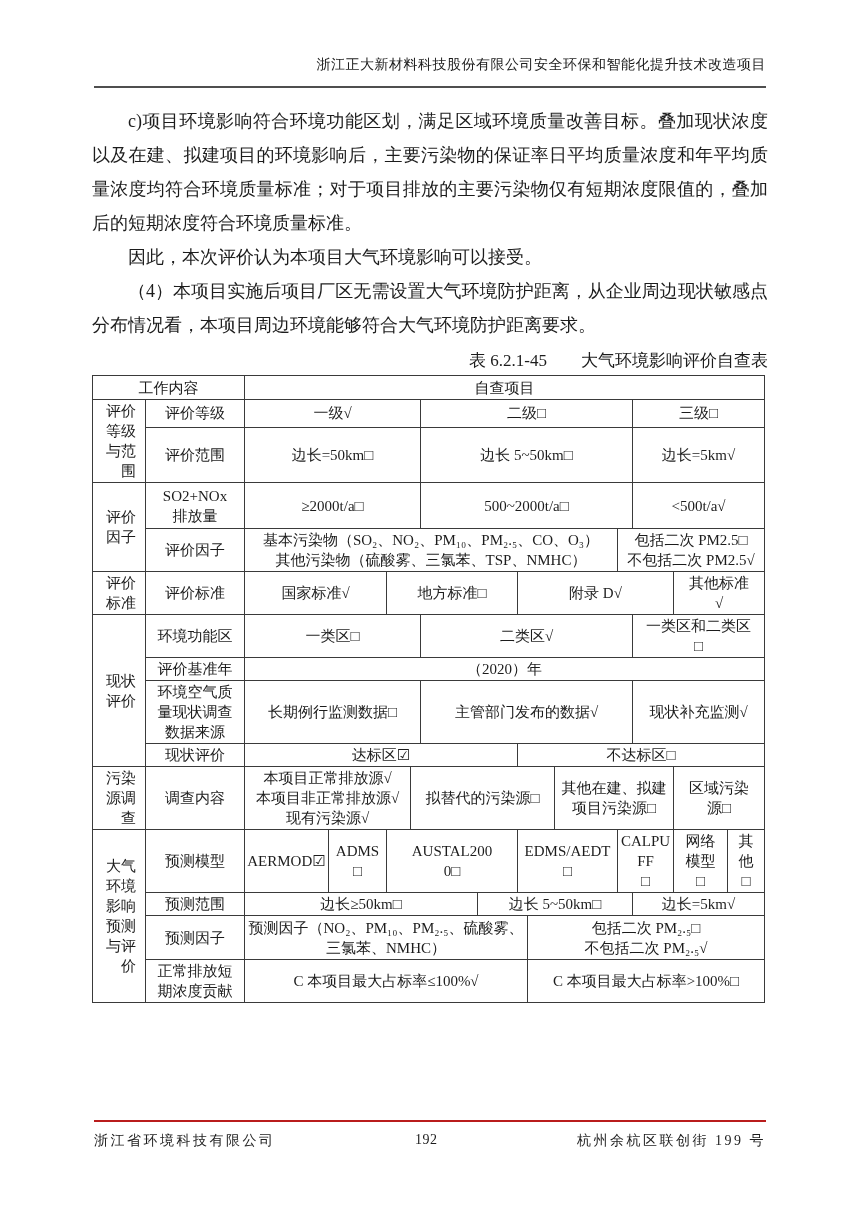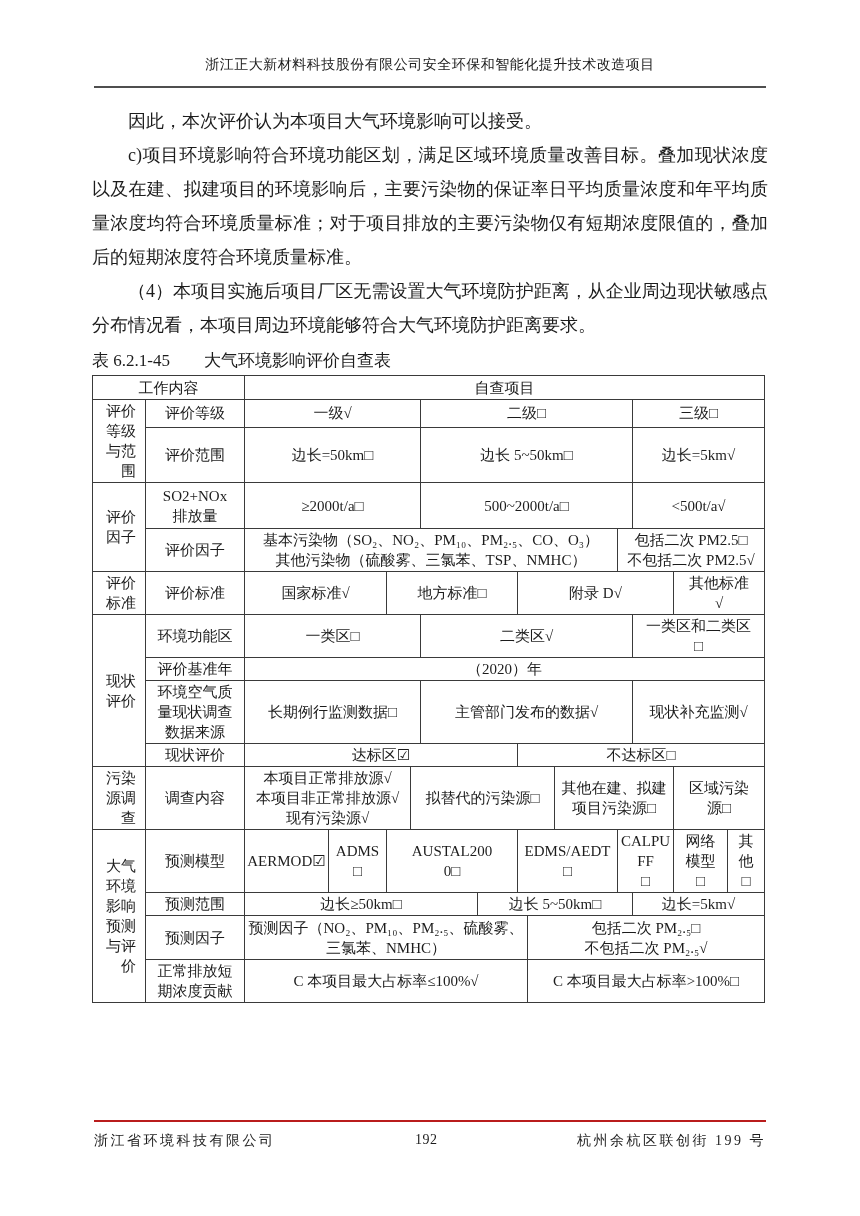--- a/index.html
+++ b/index.html
@@ -2,31 +2,31 @@
 <html><head>
 <meta charset="utf-8">
 <style>
   html,body{margin:0;padding:0;background:#ffffff;}
   .page{
     position:relative;width:860px;height:1216px;background:#ffffff;
     font-family:"Liberation Serif","DejaVu Serif",serif;color:#1c1c1c;overflow:hidden;
   }
   .header{
     position:absolute;top:0;left:94px;width:672px;height:88px;
-    display:flex;align-items:flex-end;justify-content:center;
+    display:flex;align-items:flex-end;justify-content:flex-end;
     border-bottom:2px solid #4f4f4f;box-sizing:border-box;padding-bottom:12px;
   }
   .header-title{font-size:14px;letter-spacing:0.5px;}
   .content{position:absolute;top:104px;left:92px;width:676px;}
   .content p{
     margin:0;font-size:18px;line-height:34px;text-align:justify;
     text-indent:2em;word-break:break-all;
   }
   .caption{
-    text-align:left;font-size:17px;margin:7px 0 3px 0;white-space:pre;
+    text-align:right;font-size:17px;margin:7px 0 3px 0;white-space:pre;
   }
   table.selfcheck{
     border-collapse:collapse;table-layout:fixed;width:672px;
     border:1.5px solid #3a3a3a;
     padding-left:12px;
   }
   table.selfcheck td{
     border:1px solid #3a3a3a;font-size:15px;line-height:20px;
     text-align:center;vertical-align:middle;padding:1px 2px;
     white-space:pre-line;overflow:hidden;box-sizing:border-box;
@@ -46,22 +46,22 @@
 </head>
 <body>
 
 <div class="page">
 
   <div class="header">
     <div class="header-title">浙江正大新材料科技股份有限公司安全环保和智能化提升技术改造项目</div>
   </div>
 
   <div class="content">
+    <p>c)项目环境影响符合环境功能区划，满足区域环境质量改善目标。叠加现状浓度以及在建、拟建项目的环境影响后，主要污染物的保证率日平均质量浓度和年平均质量浓度均符合环境质量标准；对于项目排放的主要污染物仅有短期浓度限值的，叠加后的短期浓度符合环境质量标准。</p>
     <p>因此，本次评价认为本项目大气环境影响可以接受。</p>
-    <p>c)项目环境影响符合环境功能区划，满足区域环境质量改善目标。叠加现状浓度以及在建、拟建项目的环境影响后，主要污染物的保证率日平均质量浓度和年平均质量浓度均符合环境质量标准；对于项目排放的主要污染物仅有短期浓度限值的，叠加后的短期浓度符合环境质量标准。</p>
     <p>（4）本项目实施后项目厂区无需设置大气环境防护距离，从企业周边现状敏感点分布情况看，本项目周边环境能够符合大气环境防护距离要求。</p>
 
     <div class="caption">表 6.2.1-45　　大气环境影响评价自查表</div>
 
     <table class="selfcheck" id="selfcheck-table">
       <colgroup id="selfcheck-cols">
           <col style="width: 53px;">
           <col style="width: 99px;">
           <col style="width: 84px;">
           <col style="width: 58px;">

